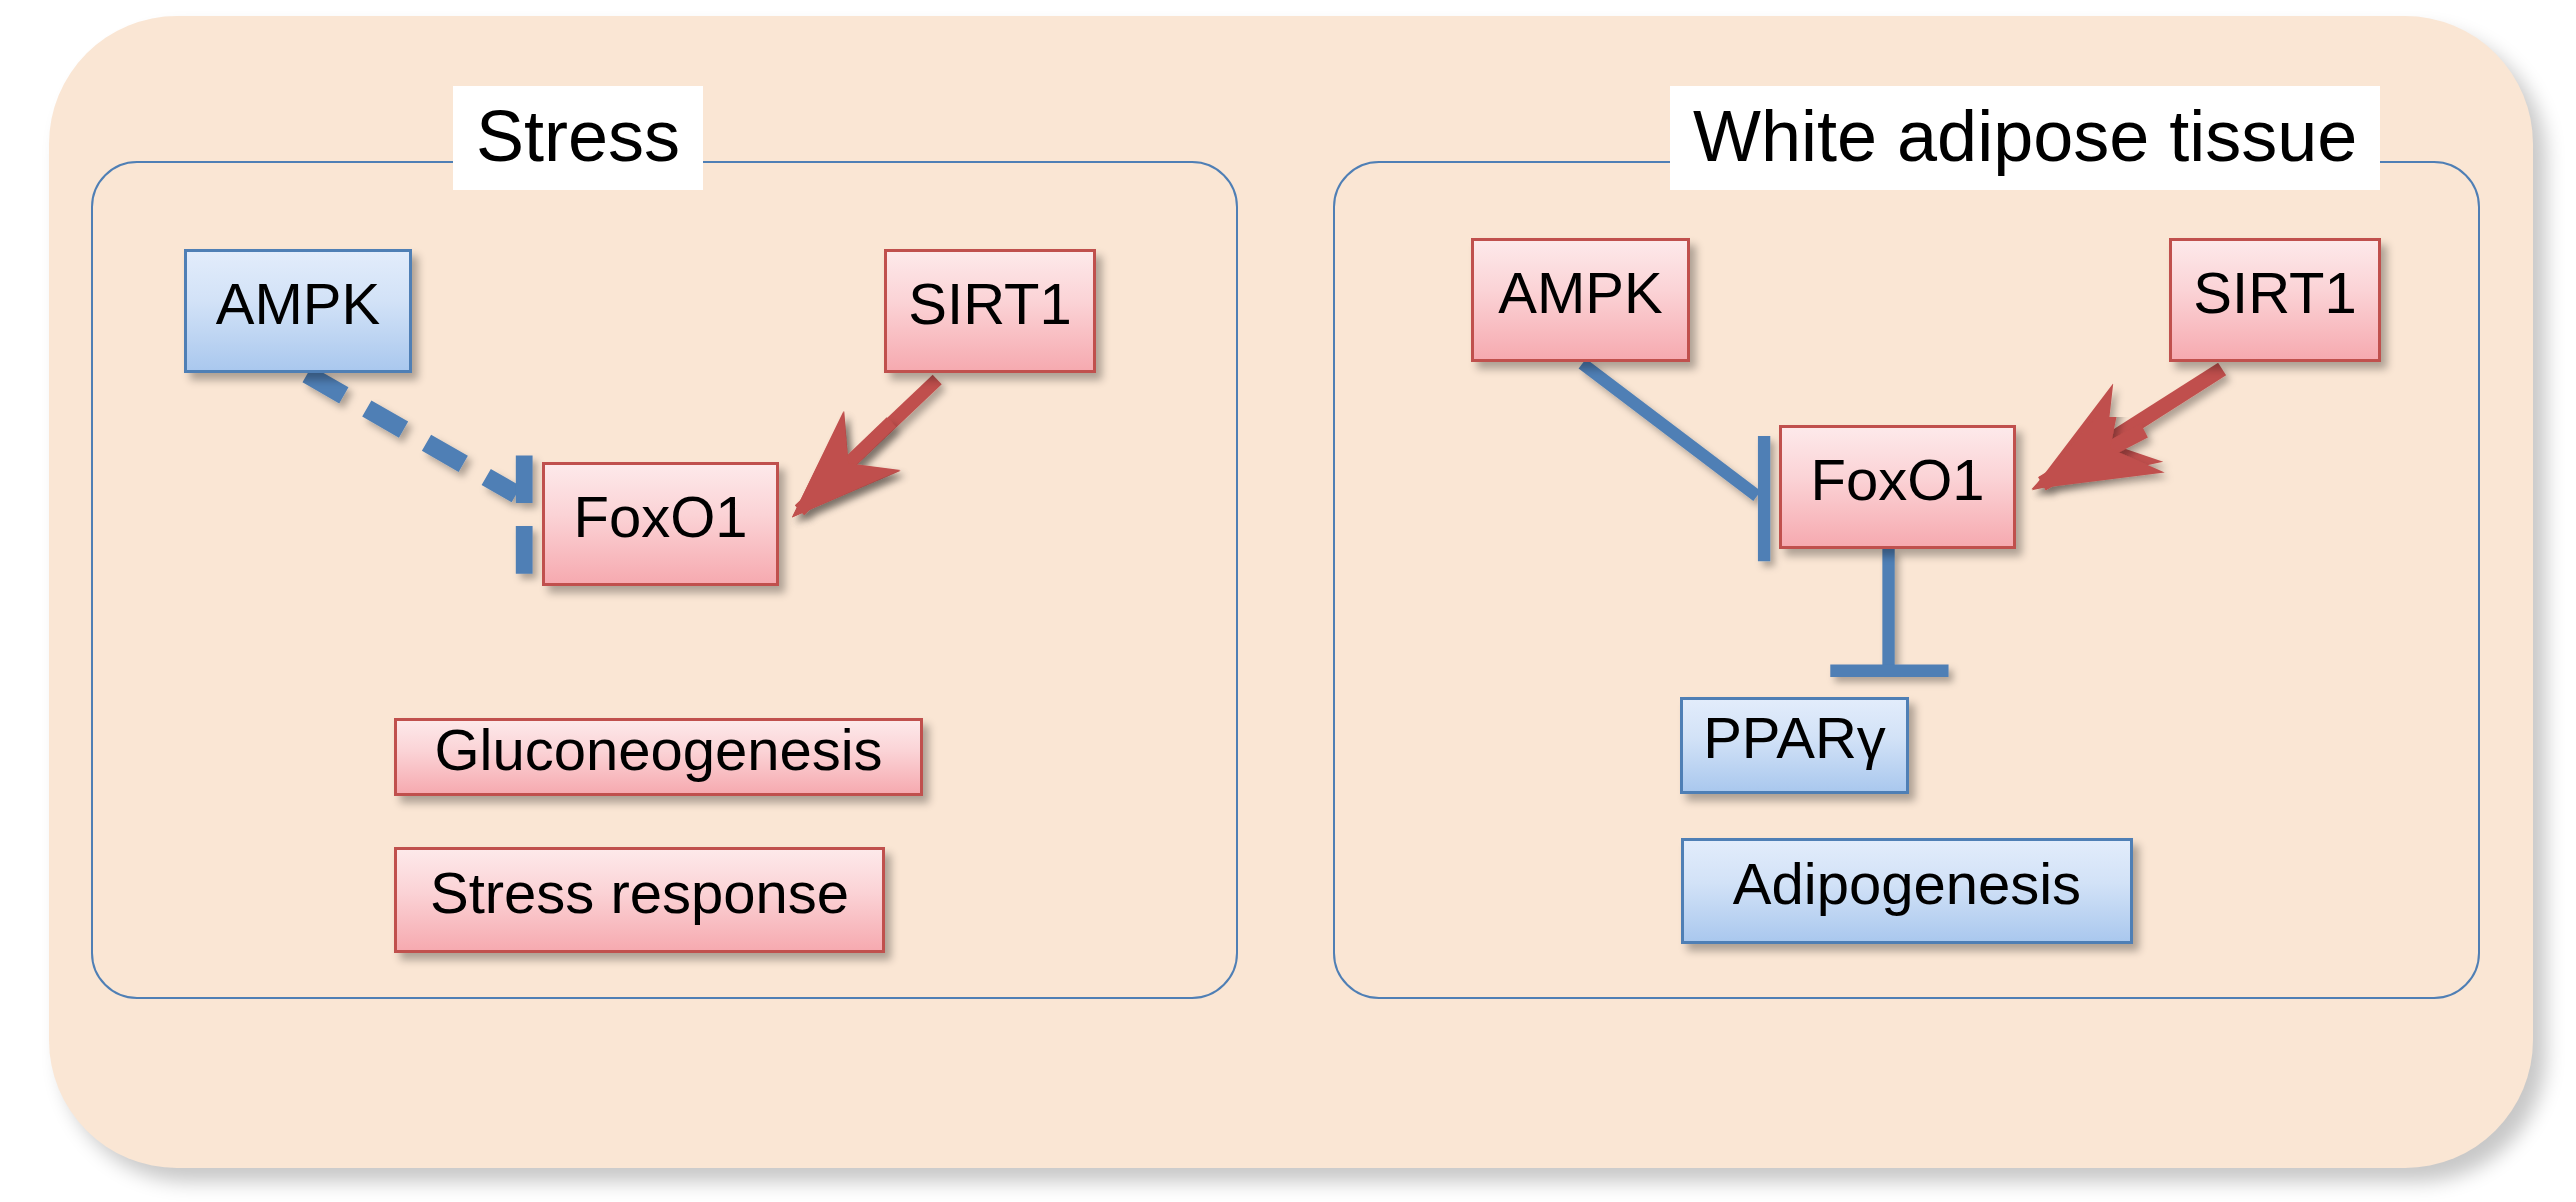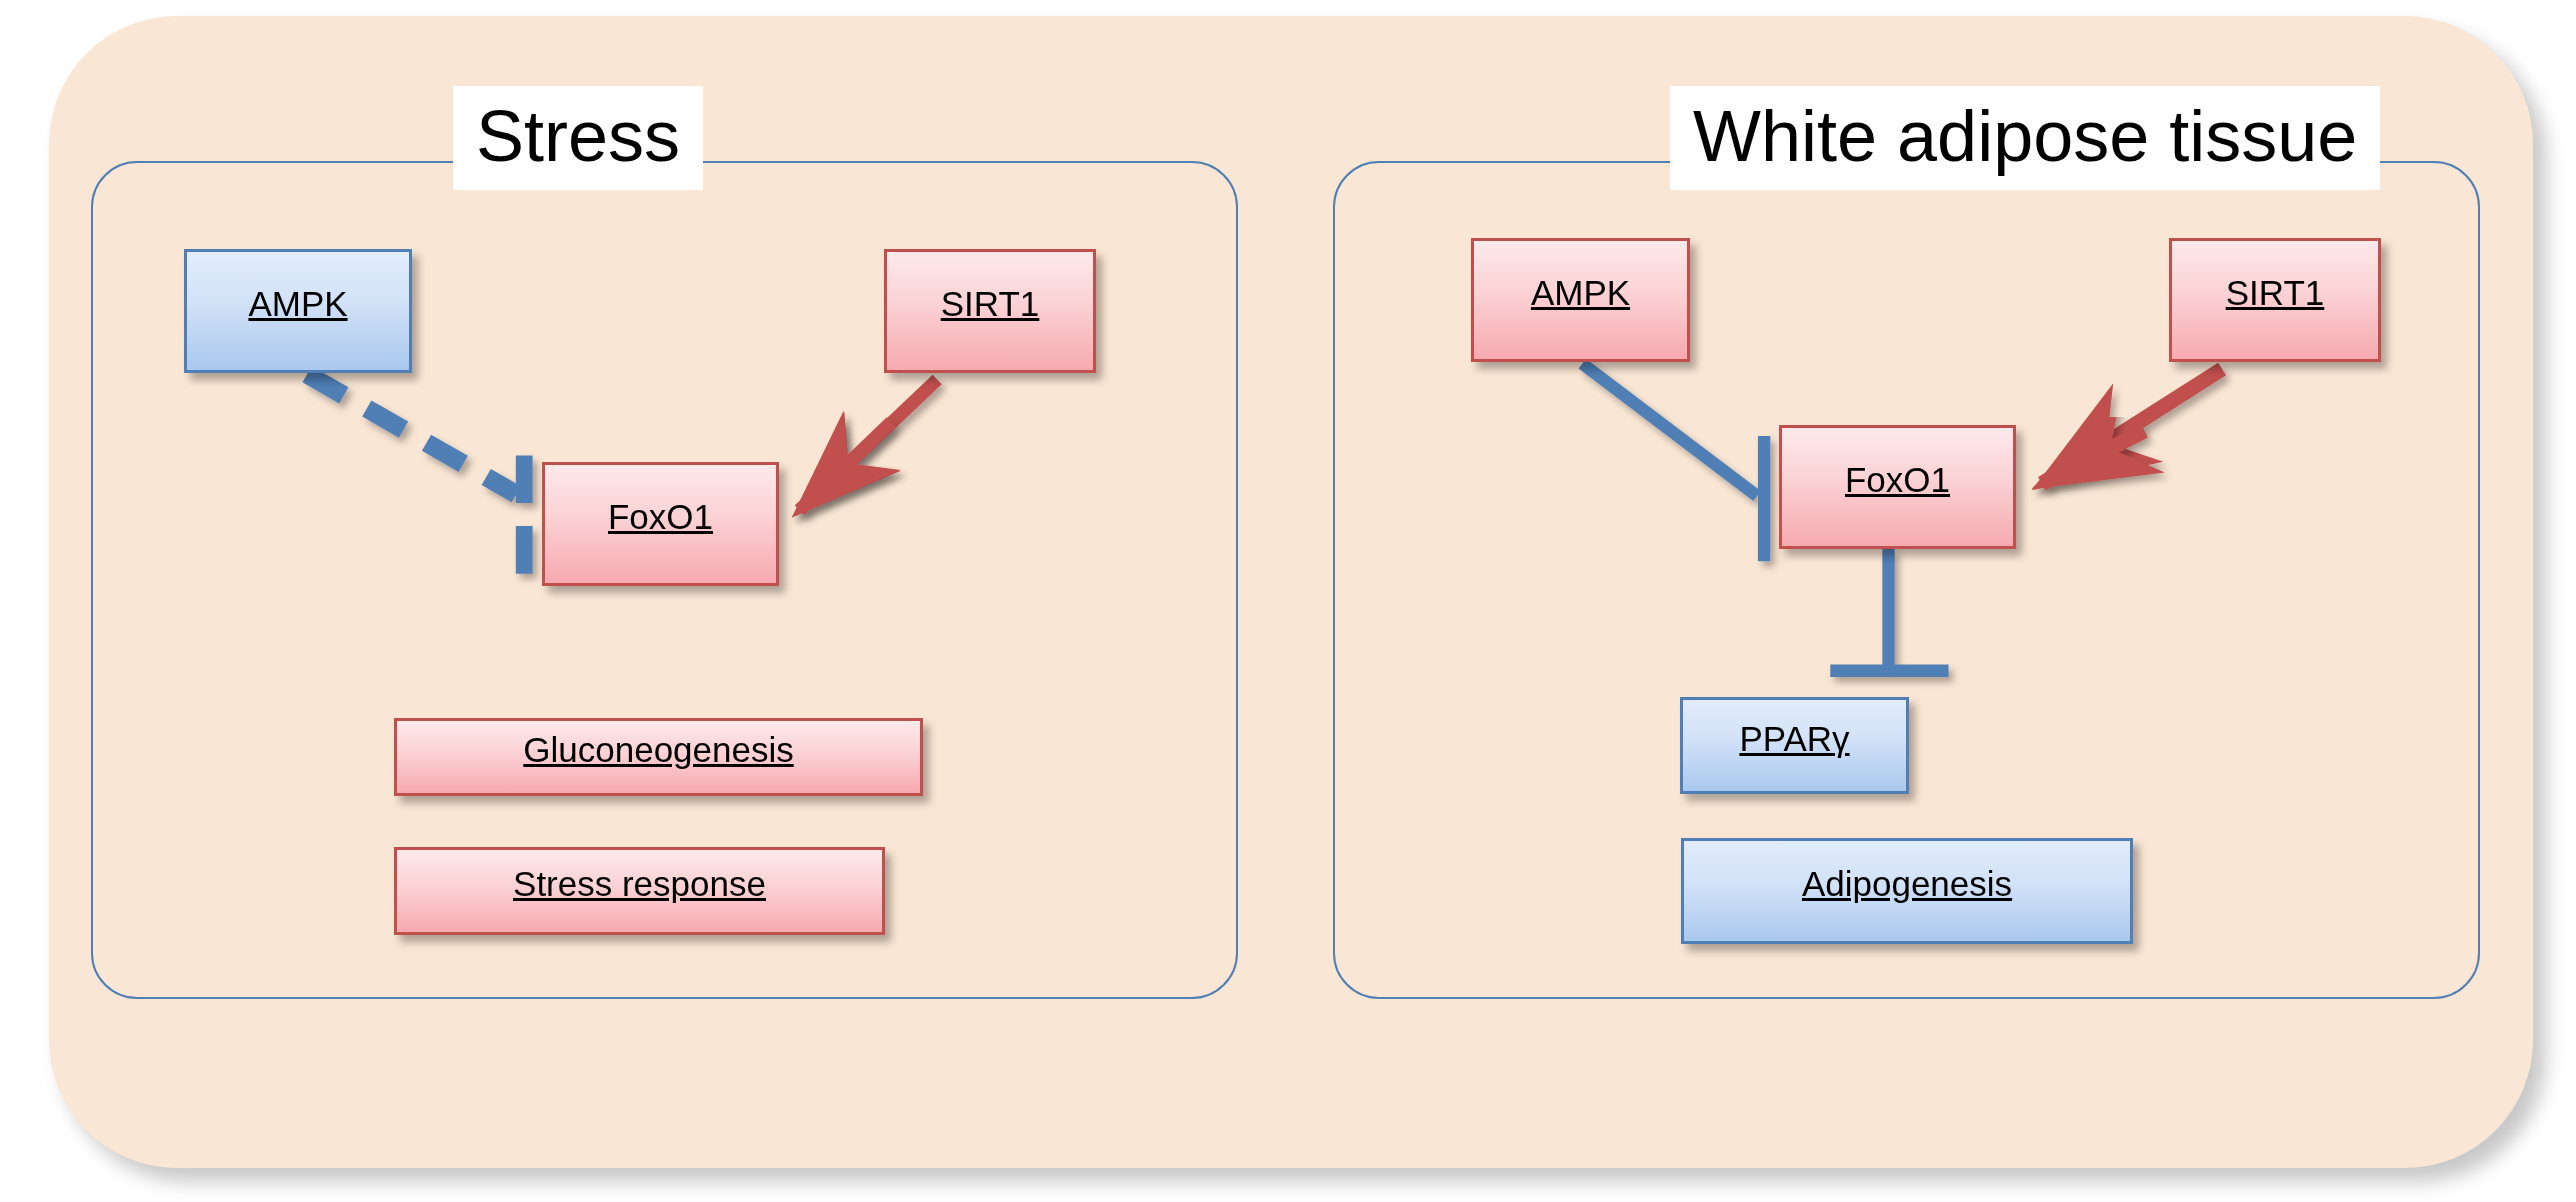--- a/index.html
+++ b/index.html
@@ -44,44 +44,43 @@
   }
   #title-liver{left:453px;top:86px;}
   #title-wat  {left:1670px;top:86px;}
 
   
   .node{
     position:absolute;
     box-sizing:border-box;
     display:flex;align-items:center;justify-content:center;
     color:#000000;
-    font-size:35px;
+    font-size:58px;
     line-height:1;
     border-width:3.5px;border-style:solid;
     box-shadow:6.2px 7px 8px rgba(0,0,0,0.30);
     z-index:5;
     white-space:nowrap;
     padding-bottom:15px;
-    text-decoration:underline;
   }
   .node.red{
     border-color:#c0504d;
     background:linear-gradient(to bottom,#fde9ea 0%,#fbd3d6 42%,#f6aab0 100%);
   }
   .node.blue{
     border-color:#4f7fb5;
     background:linear-gradient(to bottom,#e2ecfb 0%,#d2e2f7 42%,#aac8ee 100%);
   }
 
   
   #n-liver-ampk  {left:184px;top:249px;width:228px;height:124px;}
   #n-liver-sirt1 {left:884px;top:249px;width:212px;height:124px;}
   #n-liver-foxo1 {left:542px;top:462px;width:237px;height:124px;}
   #n-liver-gluco {left:394px;top:706px;width:529px;height:78px;margin-top:12px;}
-  #n-liver-stress{left:394px;top:847px;width:491px;height:88px;}
+  #n-liver-stress{left:394px;top:847px;width:491px;height:106px;}
 
   
   #n-wat-ampk    {left:1471px;top:238px;width:219px;height:124px;}
   #n-wat-sirt1   {left:2169px;top:238px;width:212px;height:124px;}
   #n-wat-foxo1   {left:1779px;top:425px;width:237px;height:124px;}
   #n-wat-pparg   {left:1680px;top:697px;width:229px;height:97px;}
   #n-wat-adipo   {left:1681px;top:838px;width:452px;height:106px;}
 
   
   #wires{position:absolute;left:0;top:0;width:2576px;height:1203px;z-index:4;}

